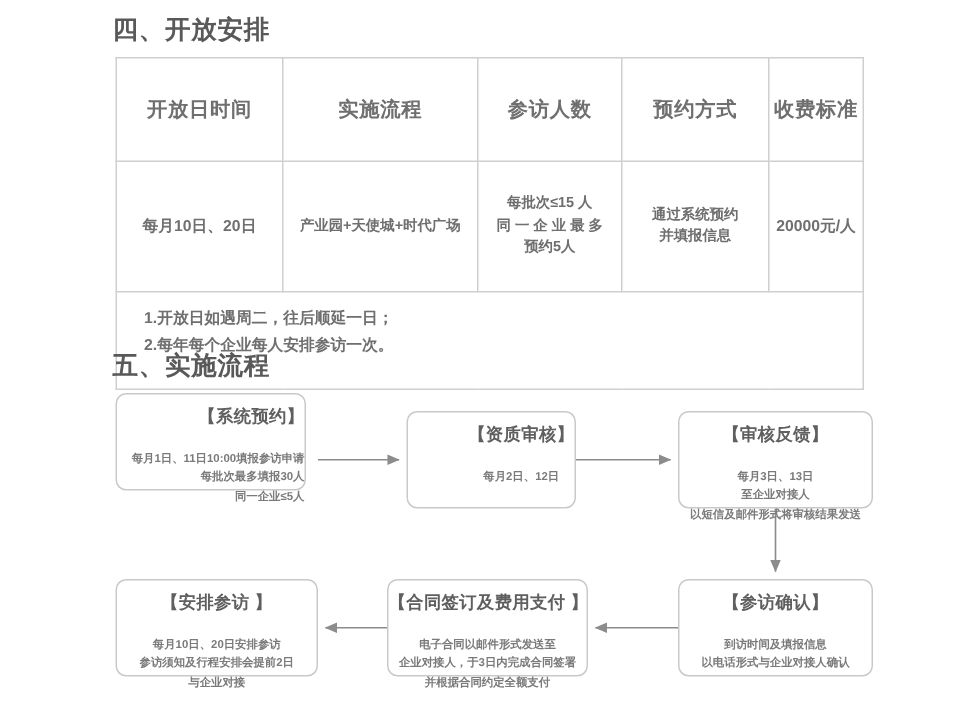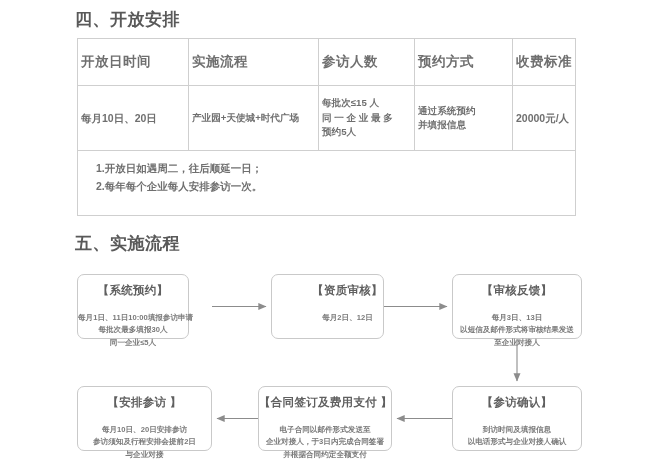--- a/index.html
+++ b/index.html
@@ -33,24 +33,24 @@
   .open-table {
     position: absolute;
     left: 77px;
     top: 38px;
     width: 499px;
     border-collapse: collapse;
     table-layout: fixed;
   }
   .open-table td {
     border: 1px solid #cfcfcf;
-    text-align: left;
+    text-align: center;
     vertical-align: middle;
     color: #6f6f6f;
-    padding: 3px 3px;
+    padding: 14px 3px;
     line-height: 1.35;
   }
   .open-table .hdr {
     font-size: 13.5px;
     font-weight: bold;
     height: 40px;
     letter-spacing: 0.5px;
   }
   .open-table .cell {
     font-size: 10.5px;
@@ -101,21 +101,21 @@
   .fbox .fline {
     font-size: 7.6px;
     font-weight: bold;
     color: #7a7a7a;
     line-height: 1.62;
     white-space: nowrap;
   }
   .fbox .fbody { margin-top: 14px; }
 
   
-  #box-1 { left: 77px;  top: 12px; width: 112px; height: 65px; }
+  #box-1 { left: 77px;  top: 0; width: 127px; height: 65px; text-align: right; }
   #box-2 { left: 271px; top: 12px; width: 113px; height: 65px; padding-left: 40px; }
   #box-3 { left: 452px; top: 12px; width: 130px; height: 65px; }
   #box-4 { left: 452px; top: 124px; width: 130px; height: 65px; }
   #box-5 { left: 258px; top: 124px; width: 134px; height: 65px; }
   #box-6 { left: 77px;  top: 124px; width: 135px; height: 65px; }
 
   svg.arrows {
     position: absolute;
     left: 0; top: 0;
     width: 650px; height: 207px;
@@ -194,22 +194,22 @@
     <div class="ftitle">【资质审核】</div>
     <div class="fbody">
       <div class="fline">每月2日、12日</div>
     </div>
   </div>
 
   <div class="fbox" id="box-3">
     <div class="ftitle">【审核反馈】</div>
     <div class="fbody">
       <div class="fline">每月3日、13日</div>
+      <div class="fline">至企业对接人</div>
       <div class="fline">以短信及邮件形式将审核结果发送</div>
-      <div class="fline">至企业对接人</div>
     </div>
   </div>
 
   <div class="fbox" id="box-4">
     <div class="ftitle">【参访确认】</div>
     <div class="fbody">
       <div class="fline">到访时间及填报信息</div>
       <div class="fline">以电话形式与企业对接人确认</div>
     </div>
   </div>

